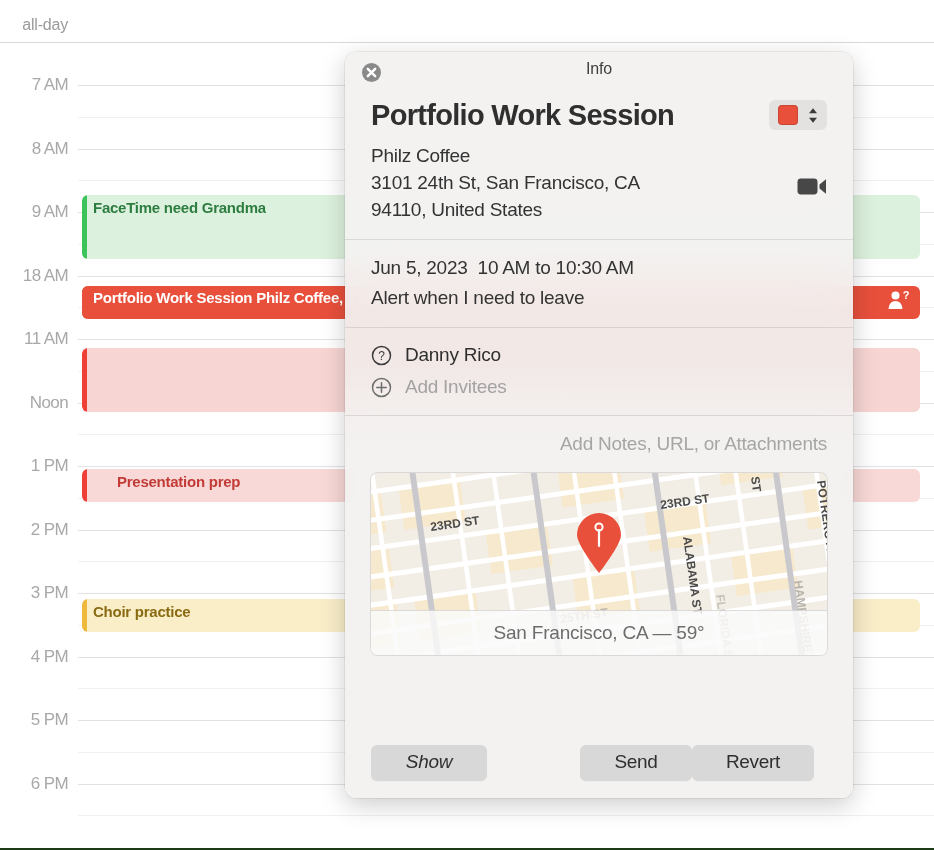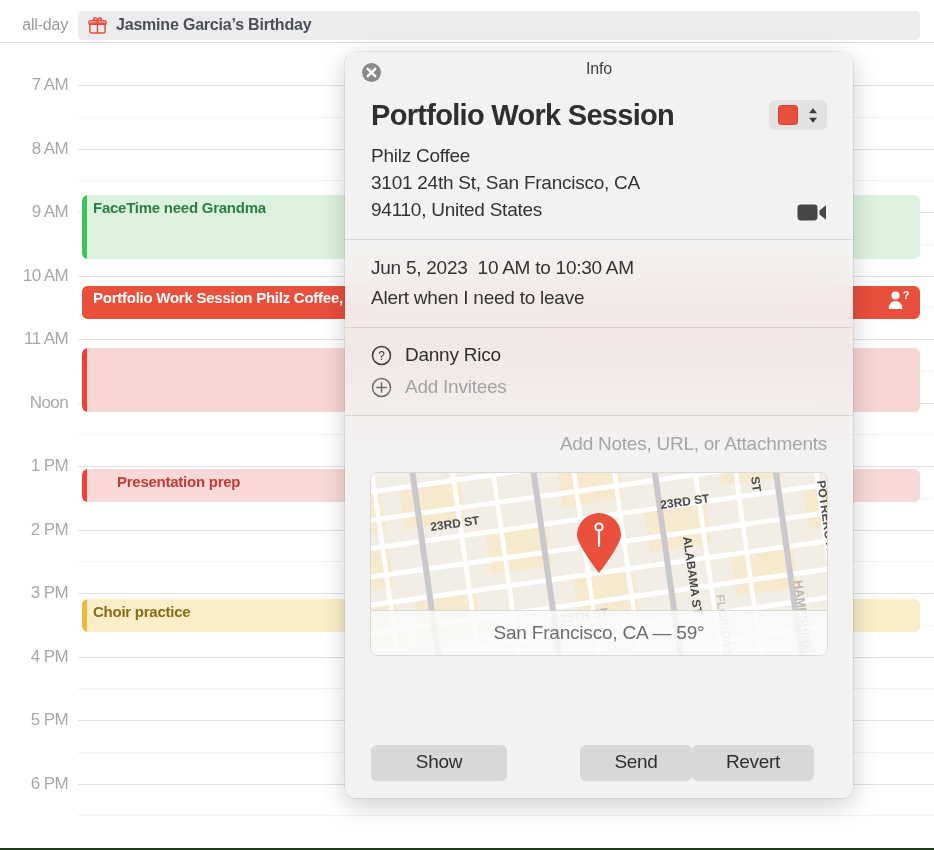--- a/index.html
+++ b/index.html
@@ -211,21 +211,21 @@
   }
   .swatch {
     width: 20px; height: 20px;
     border-radius: 4px;
     box-shadow: inset 0 0 0 1px rgba(0,0,0,0.13);
   }
   .stepper { display:block; width: 12px; height: 19px; }
 
   .loc-block {
     display: flex;
-    align-items: flex-end;
+    align-items: center;
     justify-content: space-between;
     padding-top: 8px;
     padding-bottom: 16px;
   }
   .loc-text {
     font-size: 19px;
     color: #333333;
     line-height: 27px;
     letter-spacing: -0.25px;
     max-width: 380px;
@@ -314,57 +314,47 @@
     border: none;
     border-radius: 6px;
     font-family: "Liberation Sans", sans-serif;
     font-size: 19px;
     color: #2f2f2f;
     letter-spacing: -0.3px;
     padding: 6px 0 8px 0;
     cursor: default;
     box-shadow: 0 0.5px 0.5px rgba(0,0,0,0.05);
   }
-  .btn-show { width: 136px; }
+  .btn-show { width: 116px; font-style: italic; }
   .btn-spacer { flex: 1; }
   .btn-revert { width: 122px; margin-right: 13px; }
   .btn-send { width: 112px; }
 
   .bottom-edge {
     position: absolute;
     left: 0; right: 0; bottom: 0;
     height: 2px;
     background: #1d3b16;
   }
 </style>
 </head>
 <body>
 
 <div id="app">
 
   <div class="allday-row">
     <div class="allday-label">all-day</div>
-    <div class="allday-event">
-      <svg class="gift-icon" viewBox="0 0 20 20">
-        <rect x="2" y="7.5" width="16" height="10.5" rx="1.6" fill="none" stroke="#e8503c" stroke-width="1.6"></rect>
-        <rect x="1" y="5" width="18" height="3.6" rx="1" fill="none" stroke="#e8503c" stroke-width="1.6"></rect>
-        <line x1="10" y1="5" x2="10" y2="18" stroke="#e8503c" stroke-width="1.6"></line>
-        <path d="M10 5 C10 2.5 7.5 1.2 6.2 2.4 C5 3.6 7 5 10 5 Z" fill="none" stroke="#e8503c" stroke-width="1.5"></path>
-        <path d="M10 5 C10 2.5 12.5 1.2 13.8 2.4 C15 3.6 13 5 10 5 Z" fill="none" stroke="#e8503c" stroke-width="1.5"></path>
-      </svg>
-      <span class="allday-title">Jasmine Garcia’s Birthday</span>
-    </div>
   </div>
 
   <div class="grid">
     <div class="gutter" id="gutter">
         <div class="hour-label" style="top: 42px;">7 AM</div>
         <div class="hour-label" style="top: 105.5px;">8 AM</div>
         <div class="hour-label" style="top: 169px;">9 AM</div>
-        <div class="hour-label" style="top: 232.5px;">10 AM</div>
+        <div class="hour-label" style="top: 232.5px;">18 AM</div>
         <div class="hour-label" style="top: 296px;">11 AM</div>
         <div class="hour-label" style="top: 359.5px;">Noon</div>
         <div class="hour-label" style="top: 423px;">1 PM</div>
         <div class="hour-label" style="top: 486.5px;">2 PM</div>
         <div class="hour-label" style="top: 550px;">3 PM</div>
         <div class="hour-label" style="top: 613.5px;">4 PM</div>
         <div class="hour-label" style="top: 677px;">5 PM</div>
         <div class="hour-label" style="top: 740.5px;">6 PM</div>
       </div>
     <div class="canvas" id="canvas">

